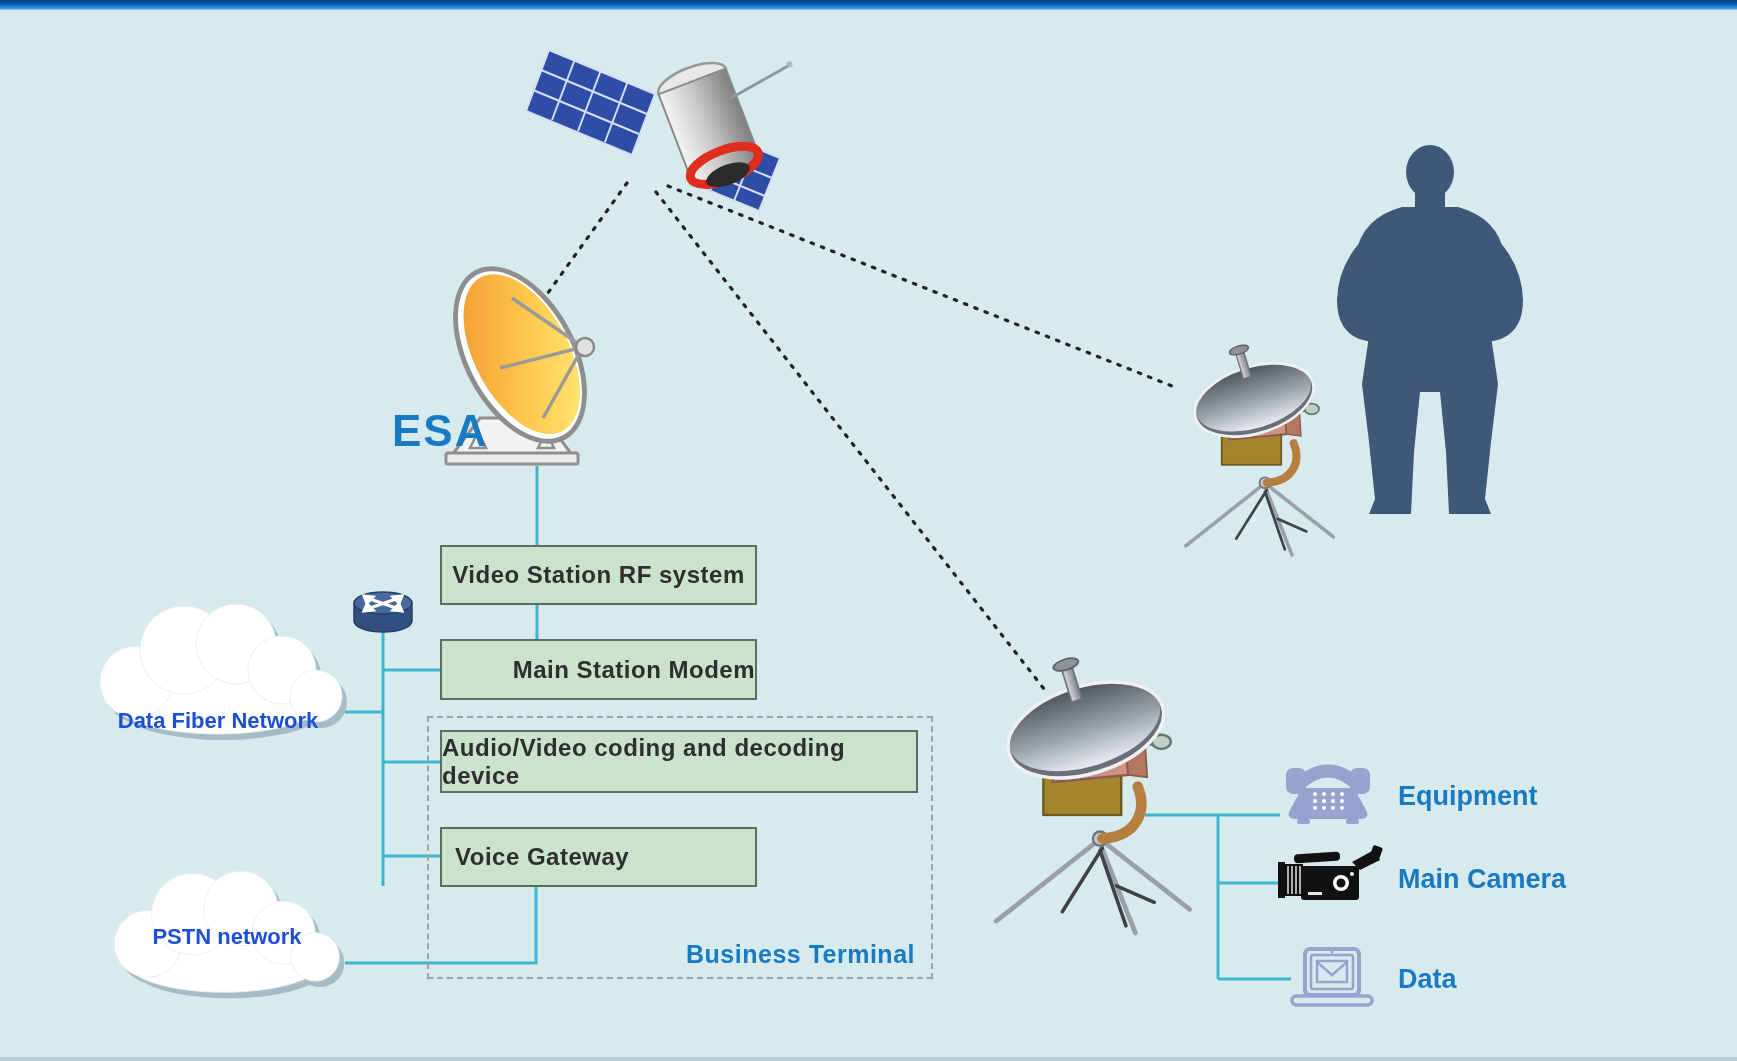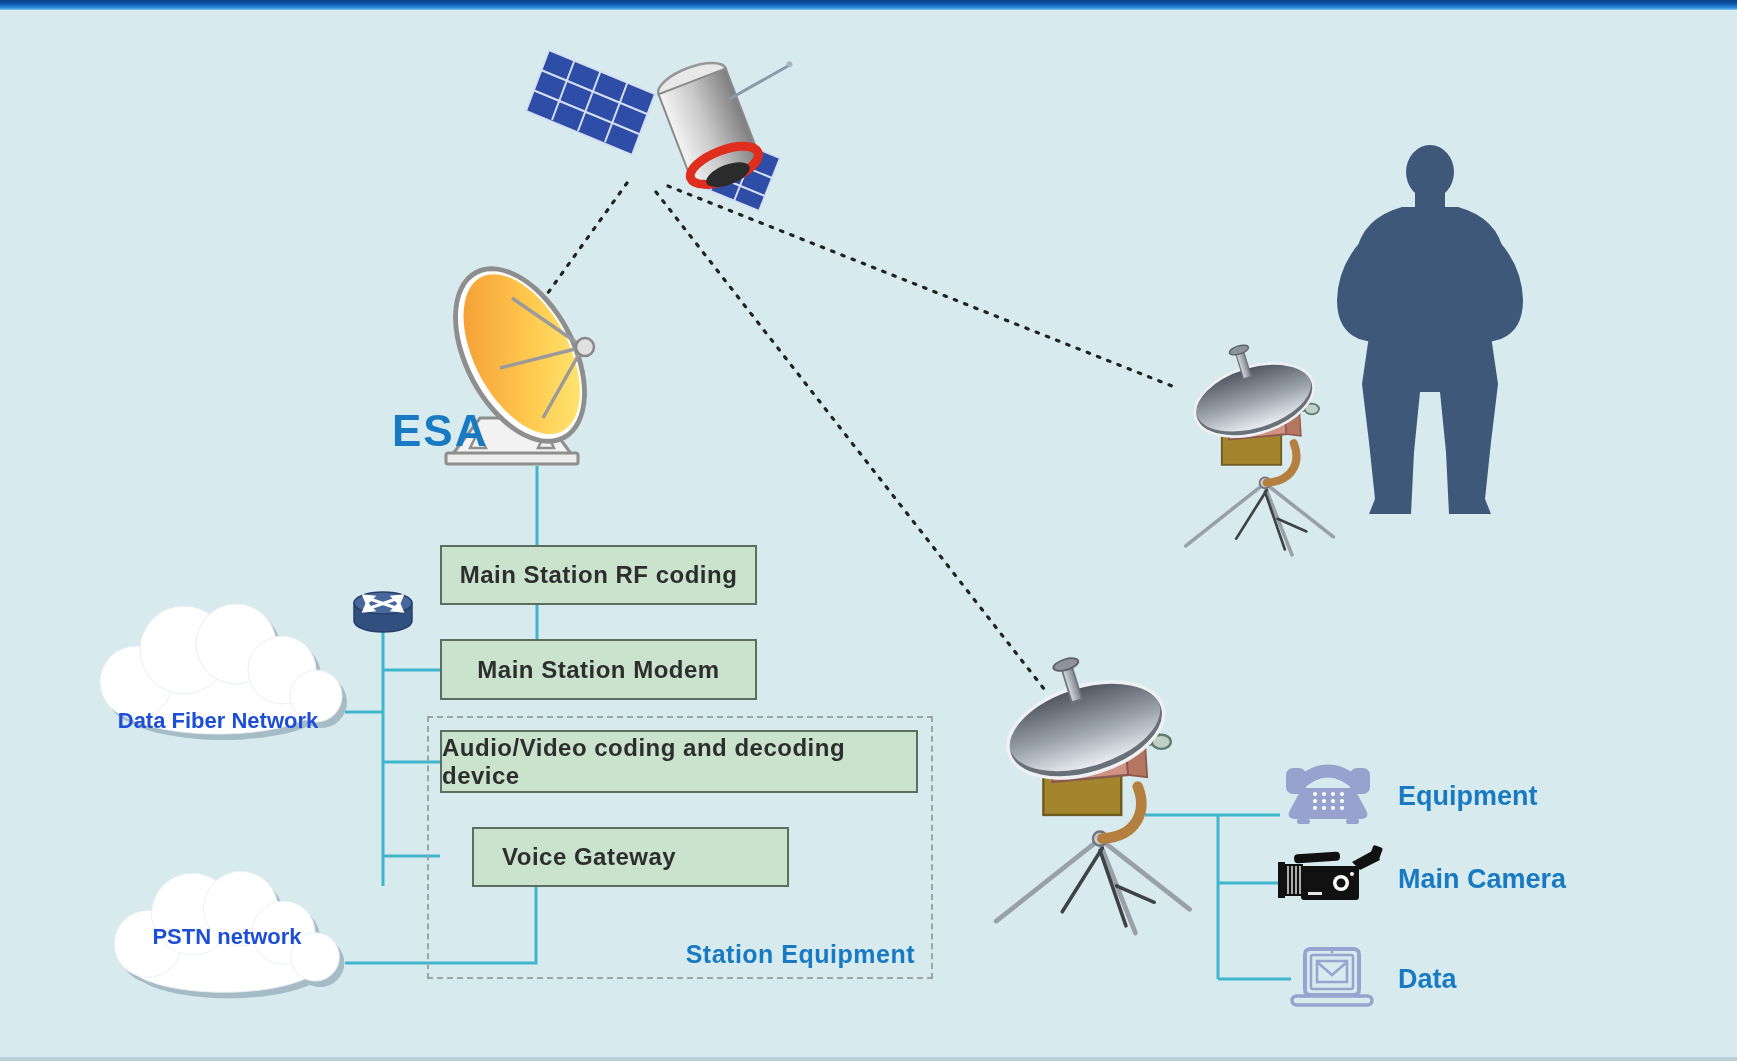--- a/index.html
+++ b/index.html
@@ -255,33 +255,33 @@
       <rect x="1305" y="949" width="54" height="46" rx="5" stroke-width="4"></rect>
       <rect x="1311" y="955" width="42" height="34" rx="2" stroke-width="2.5"></rect>
       <rect x="1317" y="961" width="30" height="21" stroke-width="2.5"></rect>
       <path d="M1317,962 L1332,975 L1347,962" stroke-width="2.5"></path>
       <circle cx="1332" cy="952" r="1.5" fill="#99a3d0" stroke="none"></circle>
       <rect x="1292" y="996" width="80" height="9" rx="4.5" stroke-width="3.5" fill="#d7eaed"></rect>
     </g>
   </svg>
 
   <div class="dashed-box" style="left:427px; top:716px; width:506px; height:263px;">
-    <div class="blue-label" style="position:absolute; right:16px; bottom:8px; font-size:25px; letter-spacing:0.5px;">Station Equipment</div>
+    <div class="blue-label" style="position:absolute; right:16px; bottom:8px; font-size:25px; letter-spacing:0.5px;">Business Terminal</div>
   </div>
 
   <div class="gbox" style="left:440px; top:545px; width:317px; height:60px;">
-    <span>Main Station RF coding</span>
-  </div>
-  <div class="gbox" style="left:440px; top:639px; width:317px; height:61px;">
+    <span>Video Station RF system</span>
+  </div>
+  <div class="gbox" style="left:440px; top:639px; width:317px; height:61px;justify-content:flex-end;">
     <span>Main Station Modem</span>
   </div>
   <div class="gbox" style="left:440px; top:730px; width:478px; height:63px;">
     <span>Audio/Video coding and decoding device</span>
   </div>
-  <div class="gbox" style="left:440px; top:827px; width:317px; height:60px; justify-content:flex-start; padding-left:28px;margin-left:32px;">
+  <div class="gbox" style="left:440px; top:827px; width:317px; height:60px; justify-content:flex-start; padding-left:13px;">
     <span>Voice Gateway</span>
   </div>
 
   <div class="cloud-label" style="left:98px; top:708px; width:240px;">Data Fiber Network</div>
   <div class="cloud-label" style="left:107px; top:924px; width:240px;">PSTN network</div>
 
   <div class="blue-label" style="left:392px; top:406px; font-size:44px; letter-spacing:2px;">ESA</div>
 
   <div class="blue-label" style="left:1398px; top:781px; font-size:27px;">Equipment</div>
   <div class="blue-label" style="left:1398px; top:864px; font-size:27px;">Main Camera</div>

